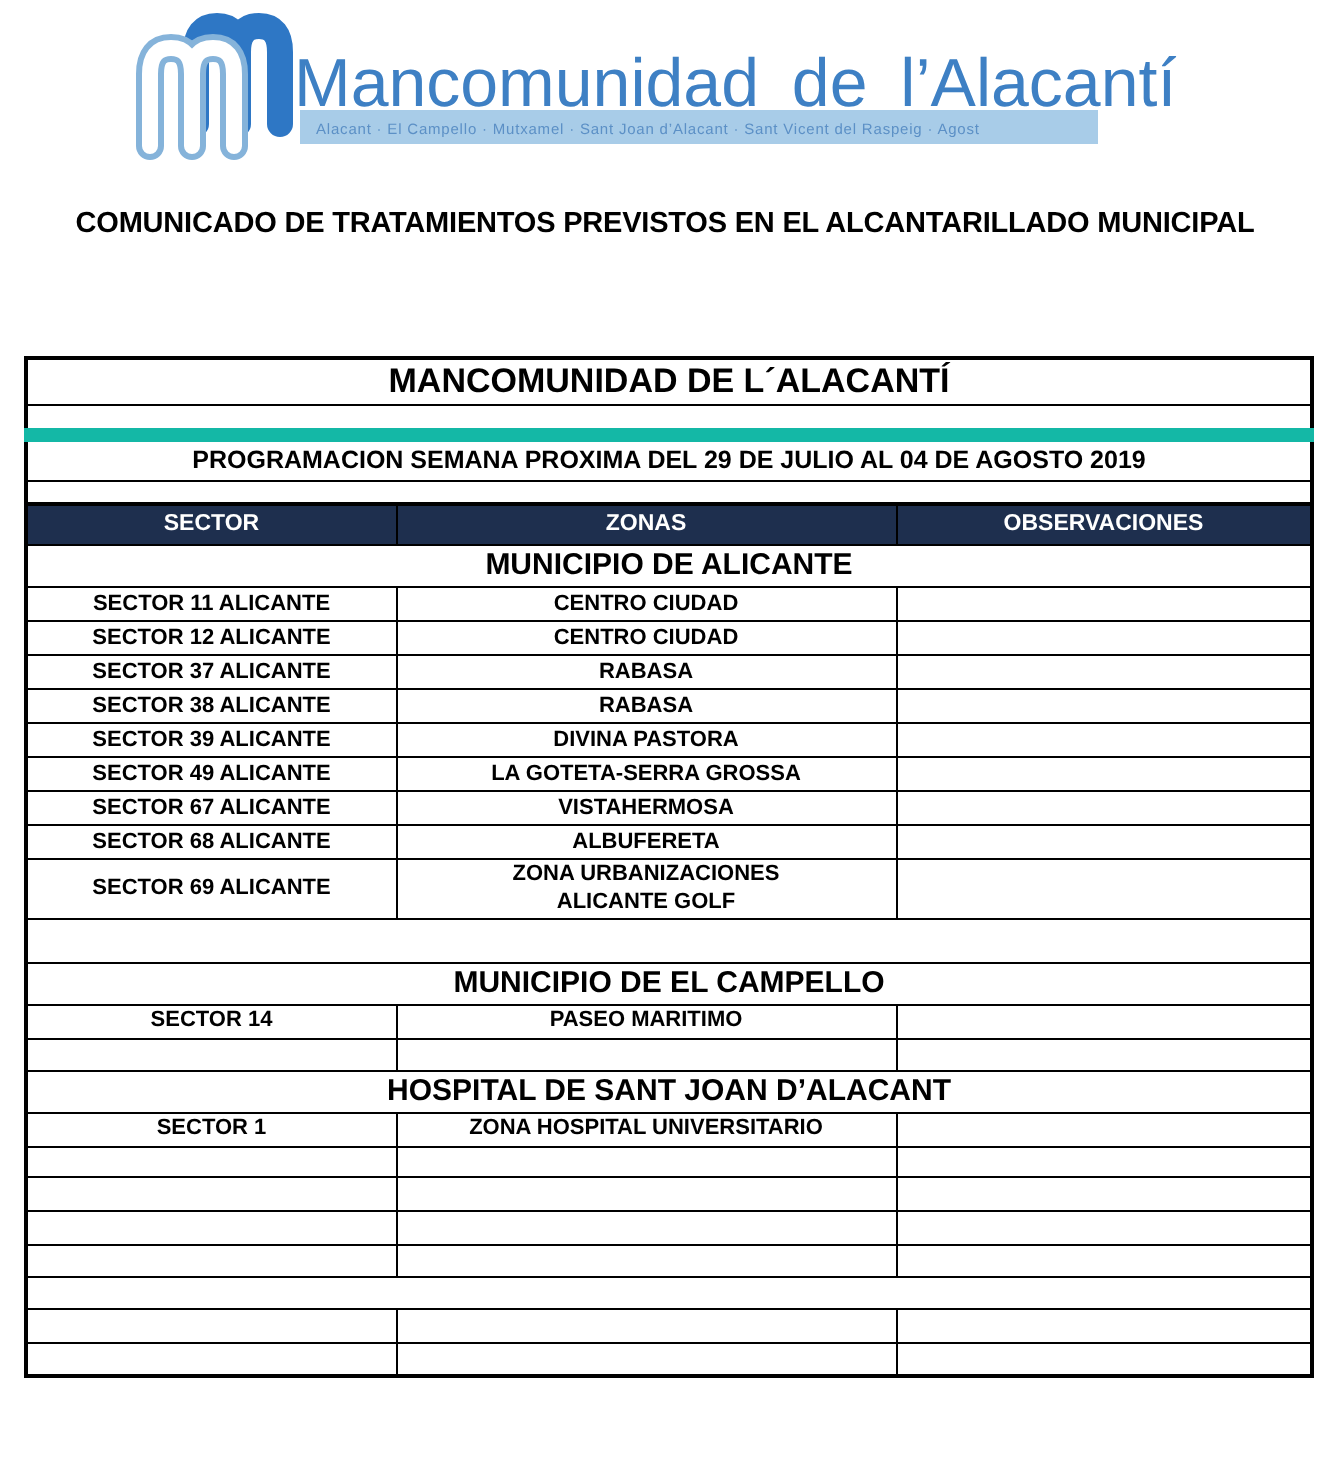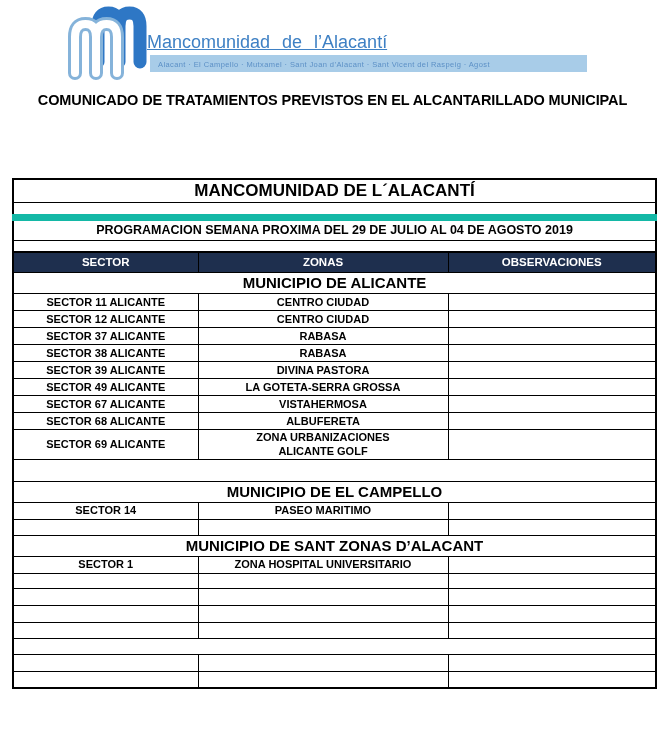--- a/index.html
+++ b/index.html
@@ -16,44 +16,44 @@
     width:665px;height:731px;
     font-family:"Liberation Sans","DejaVu Sans",sans-serif;
     color:#000;
     position:relative;
     overflow:hidden;
   }
   
   .brand{position:relative;height:92px;}
   .logo{position:absolute;left:66px;top:4px;width:88px;height:76px;}
   .strip{
-    position:absolute;left:150px;top:55px;width:437px;height:17px;
+    position:absolute;left:150px;top:55px;width:399px;height:17px;
     background:var(--strip-blue);
     overflow:hidden;
   }
   .tagline{
     display:block;
     font-size:7.5px;line-height:19px;
     padding-left:8px;
     color:var(--tagline-blue);
     letter-spacing:.4px;
     white-space:nowrap;
   }
   .wordmark{
     position:absolute;left:147px;top:27px;
-    font-size:18px;line-height:30px;
+    font-size:34px;line-height:30px;
     color:var(--wordmark-blue);
     word-spacing:7px;
     letter-spacing:0px;
     z-index:2;
     white-space:nowrap;
-    text-decoration:underline;
   }
   
   .page-title{
+    margin-top:12px;
     text-align:center;
     font-size:14.5px;
     font-weight:bold;
     letter-spacing:-0.1px;
     white-space:nowrap;
   }
   
   table.sched{
     position:absolute;left:12px;top:178px;
     width:643px;
@@ -216,21 +216,21 @@
     <tbody data-name="section-separator">
       <tr class="e16" data-name="empty-row">
         <td></td>
           <td></td>
           <td></td>
       </tr>
     </tbody>
 
     <tbody data-name="section-sant-joan">
         <tr class="section-row" data-name="section-header-row">
-          <td colspan="3" data-name="section-title">MUNICIPIO DE SANT ZONAS D’ALACANT</td>
+          <td colspan="3" data-name="section-title">HOSPITAL DE SANT JOAN D’ALACANT</td>
         </tr>
         <tr data-name="table-row">
           <td data-name="cell-sector">SECTOR 1</td>
           <td data-name="cell-zona">ZONA HOSPITAL UNIVERSITARIO</td>
           <td data-name="cell-observaciones"></td>
         </tr>
       </tbody>
 
     <tbody data-name="bottom-empty-block">
       <tr class="e15" data-name="empty-row">

